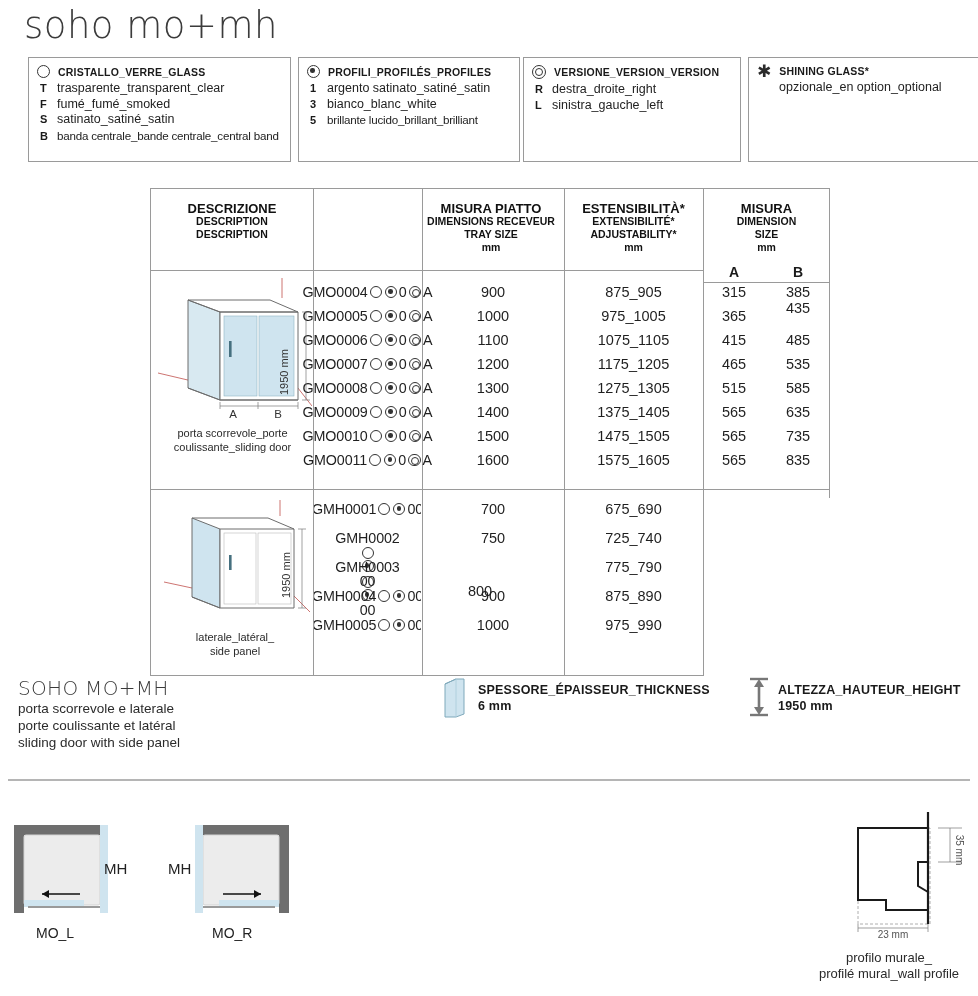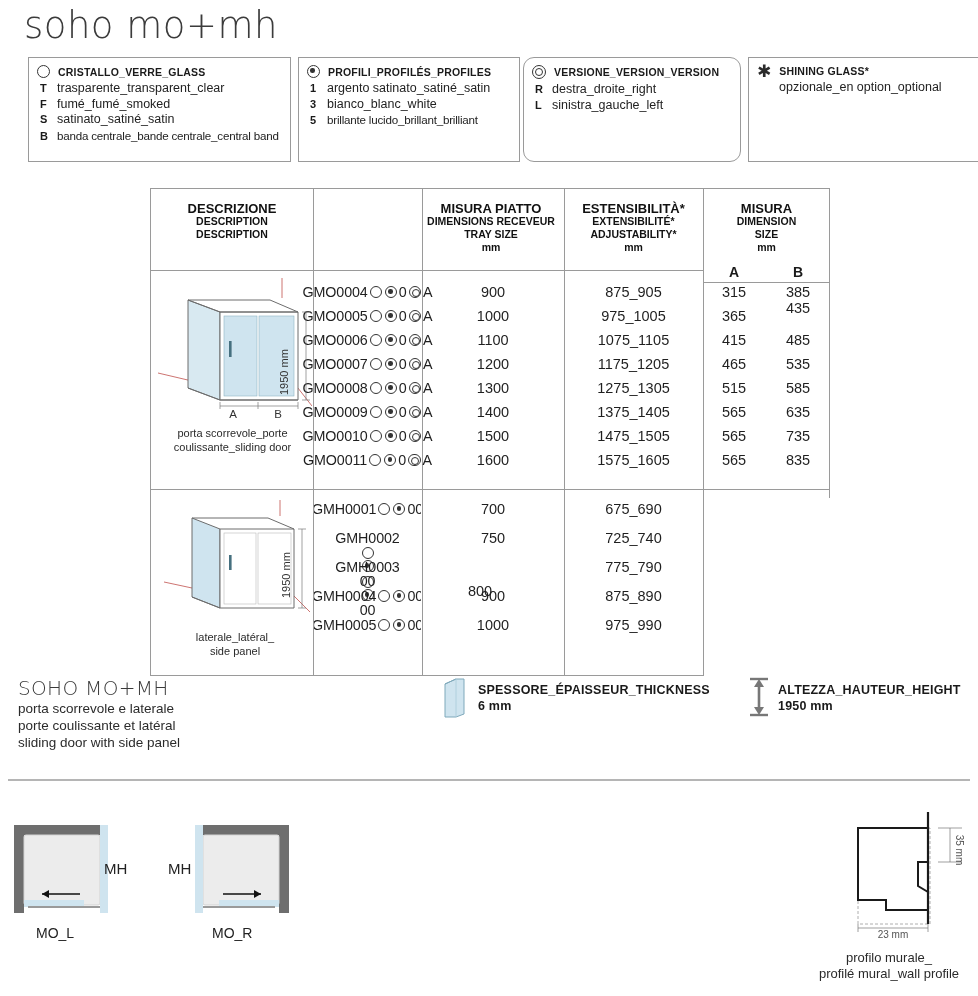--- a/index.html
+++ b/index.html
@@ -107,21 +107,21 @@
   <div class="legend-row">
     <span class="legend-key">3</span>
     <span class="legend-val">bianco_blanc_white</span>
   </div>
   <div class="legend-row">
     <span class="legend-key">5</span>
     <span class="legend-val tight">brillante lucido_brillant_brilliant</span>
   </div>
 </div>
 
-<div class="abs legend" id="legend-version" style="left:523px;top:57px;width:218px;height:105px;border-radius:11px;">
+<div class="abs legend" id="legend-version" style="left:523px;top:57px;width:218px;height:105px;">
   <div class="legend-head">
     <span class="ico ico-tgt"></span>
     <span class="legend-title">VERSIONE_VERSION_VERSION</span>
   </div>
   <div class="legend-row">
     <span class="legend-key">R</span>
     <span class="legend-val">destra_droite_right</span>
   </div>
   <div class="legend-row">
     <span class="legend-key">L</span>

